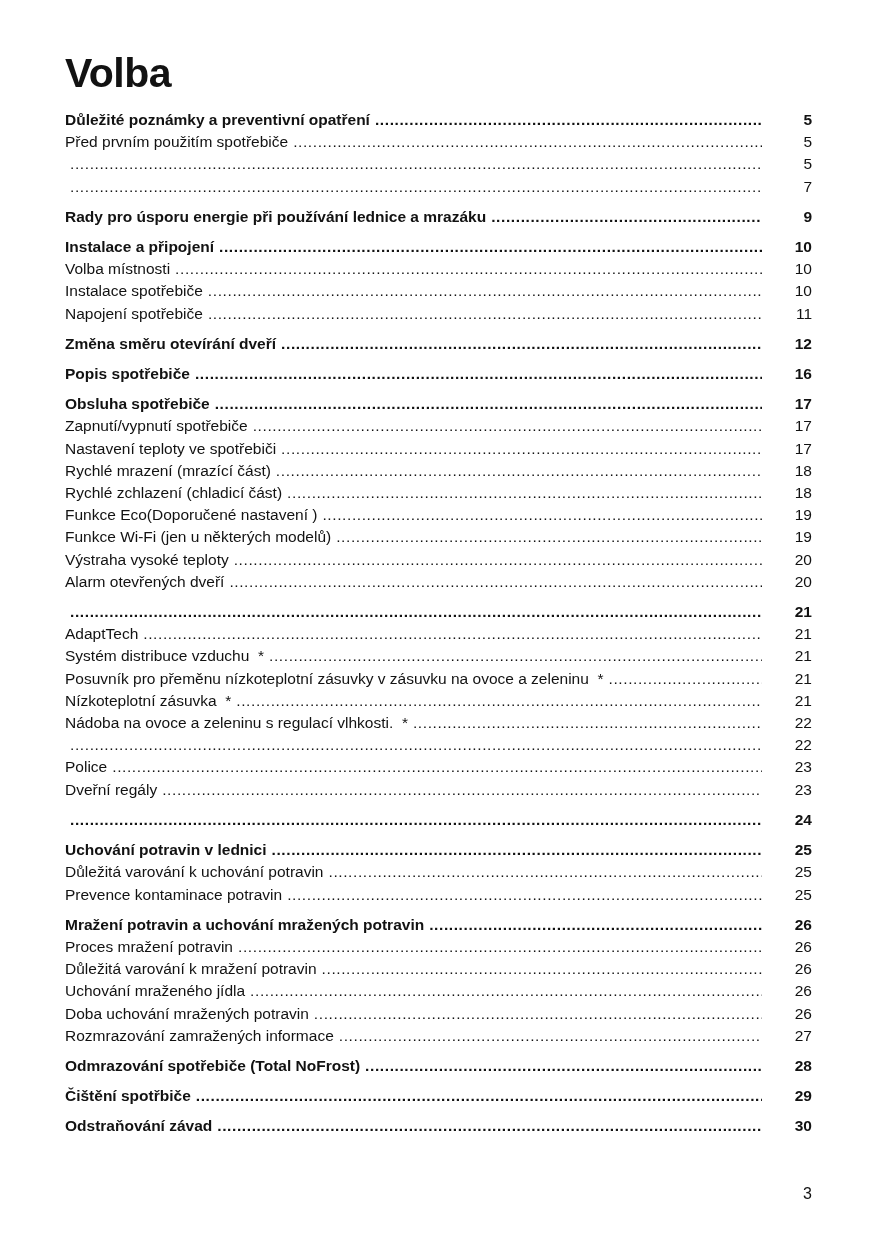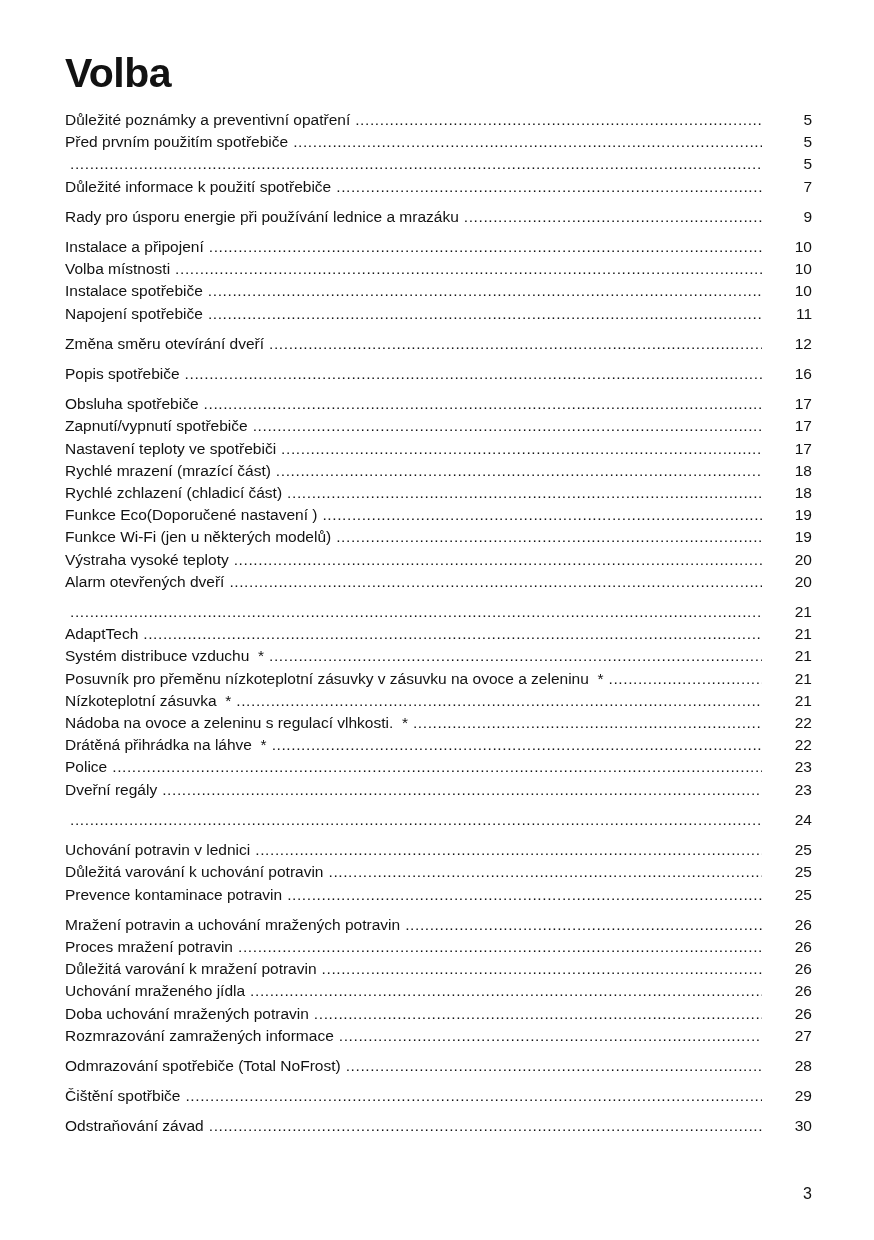--- a/index.html
+++ b/index.html
@@ -31,21 +31,21 @@
   .toc {
     font-size: 15.5px;
     line-height: 22.2px;
   }
   .row {
     display: flex;
     align-items: baseline;
     white-space: nowrap;
   }
   .row.section {
-    font-weight: normal;
+    font-weight: bold;
     margin-top: 8px;
     align-items: flex-end;
   }
   .row.section:first-child {
     margin-top: 0;
   }
   .row .label {
     flex: 0 0 auto;
   }
   .row .dots {
@@ -82,21 +82,20 @@
       <div class="row item">
         <span class="label">Před prvním použitím spotřebiče</span>
         <span class="dots">............................................................................................................................................................................................................................................................................................................</span>
         <span class="pageno">5</span>
       </div>
       <div class="row item">
         <span class="dots">............................................................................................................................................................................................................................................................................................................</span>
         <span class="pageno">5</span>
       </div>
       <div class="row item">
-        <span class="label">Důležité informace k použití spotřebiče</span>
         <span class="dots">............................................................................................................................................................................................................................................................................................................</span>
         <span class="pageno">7</span>
       </div>
       <div class="row section">
         <span class="label">Rady pro úsporu energie při používání lednice a mrazáku</span>
         <span class="dots">............................................................................................................................................................................................................................................................................................................</span>
         <span class="pageno">9</span>
       </div>
       <div class="row section">
         <span class="label">Instalace a připojení</span>
@@ -196,21 +195,20 @@
         <span class="label">Nízkoteplotní zásuvka&nbsp;&nbsp;*</span>
         <span class="dots">............................................................................................................................................................................................................................................................................................................</span>
         <span class="pageno">21</span>
       </div>
       <div class="row item">
         <span class="label">Nádoba na ovoce a zeleninu s regulací vlhkosti.&nbsp;&nbsp;*</span>
         <span class="dots">............................................................................................................................................................................................................................................................................................................</span>
         <span class="pageno">22</span>
       </div>
       <div class="row item">
-        <span class="label">Drátěná přihrádka na láhve&nbsp;&nbsp;*</span>
         <span class="dots">............................................................................................................................................................................................................................................................................................................</span>
         <span class="pageno">22</span>
       </div>
       <div class="row item">
         <span class="label">Police</span>
         <span class="dots">............................................................................................................................................................................................................................................................................................................</span>
         <span class="pageno">23</span>
       </div>
       <div class="row item">
         <span class="label">Dveřní regály</span>

